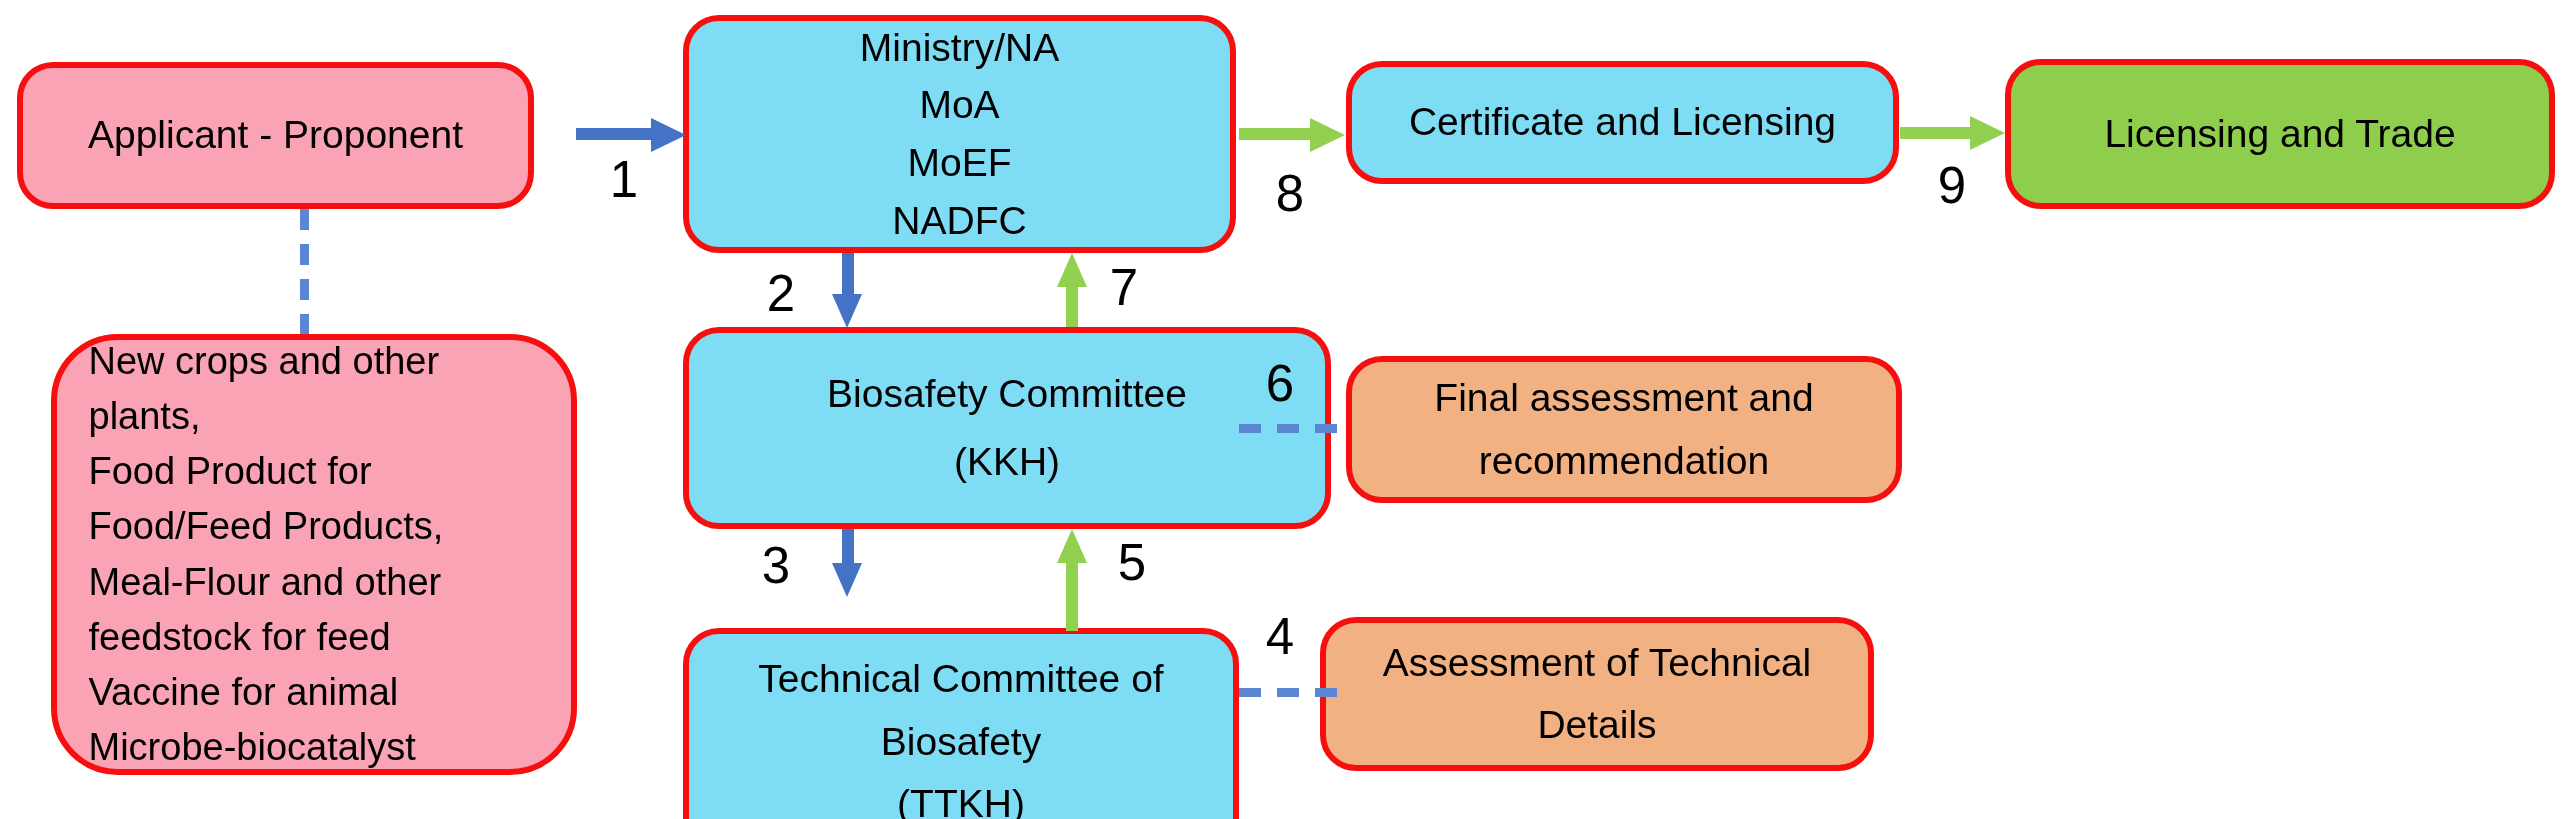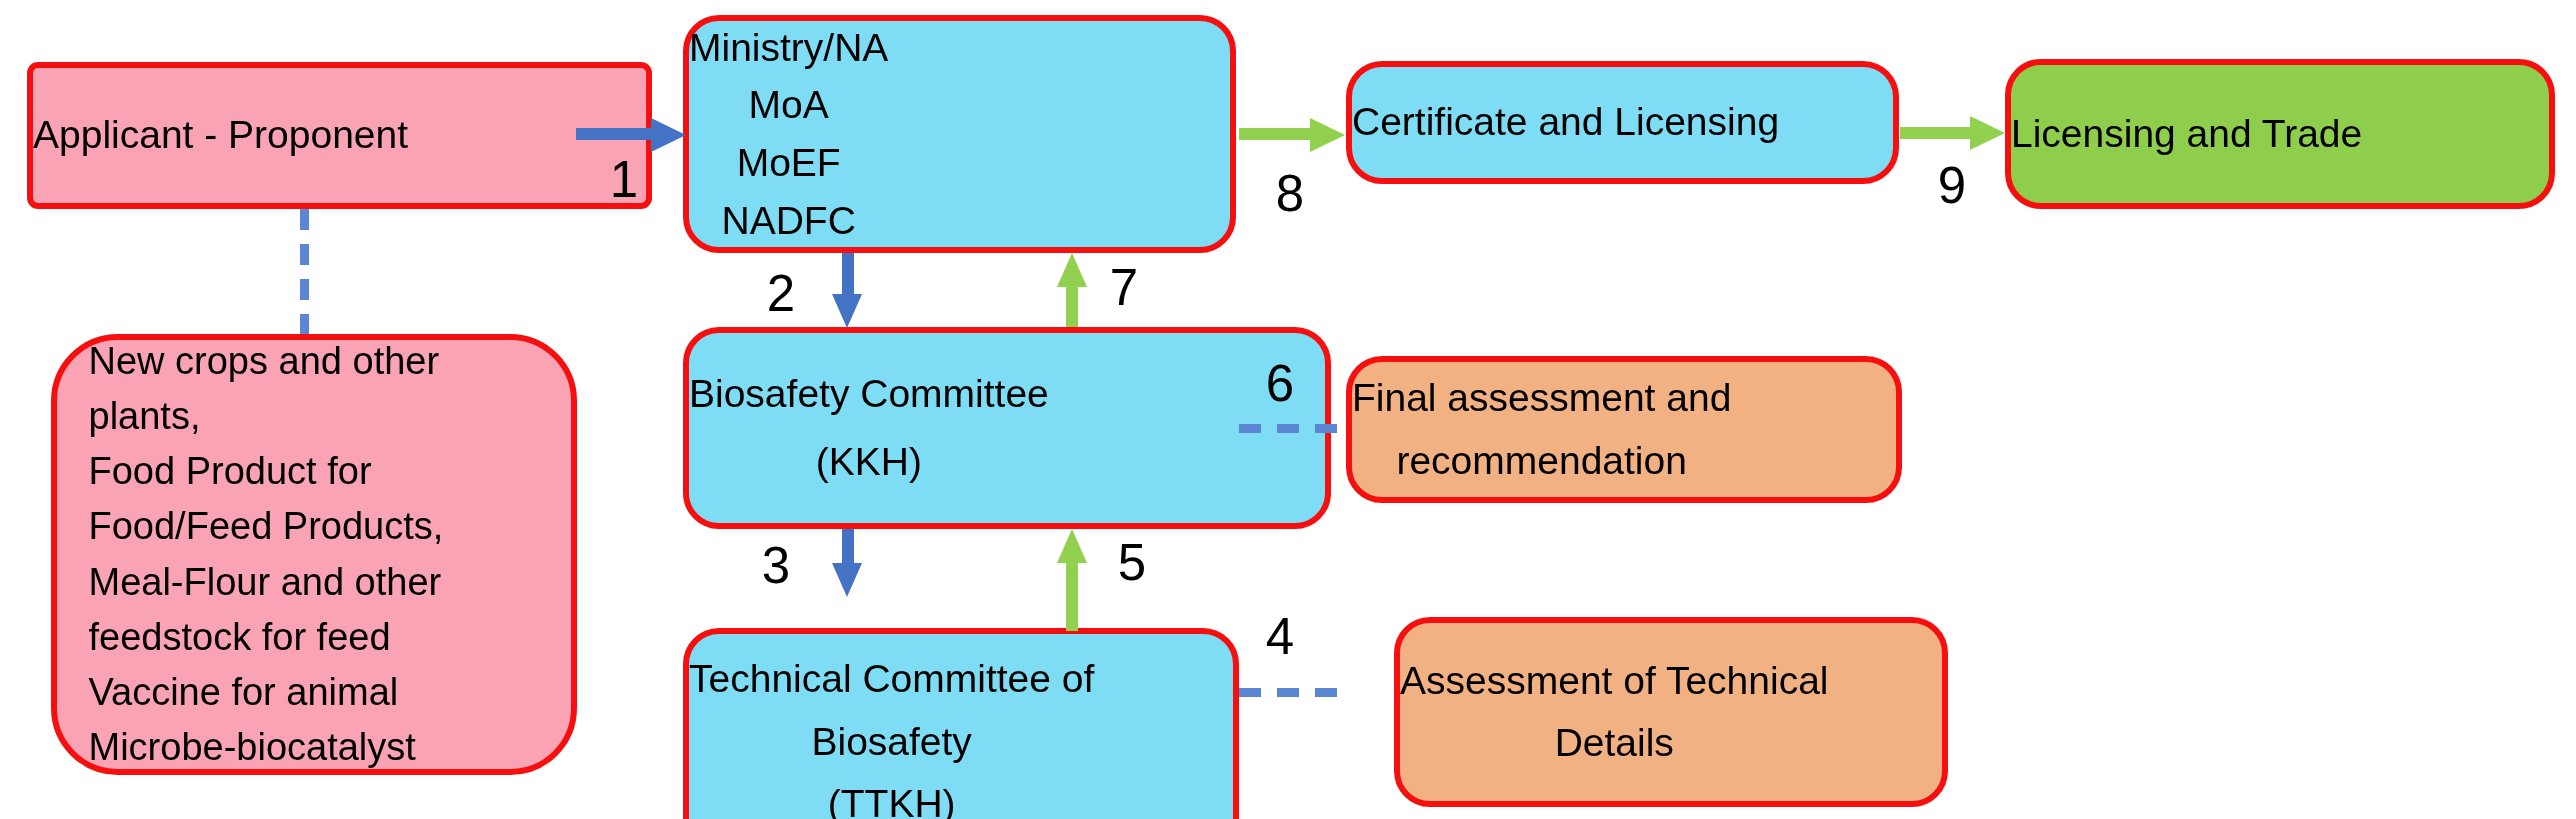--- a/index.html
+++ b/index.html
@@ -22,42 +22,42 @@
     color:#000;
     overflow:hidden;
   }
   .box{
     position:absolute;
     box-sizing:border-box;
     border:6px solid var(--red);
     border-radius:36px;
     display:flex;
     align-items:center;
-    justify-content:flex-start;
+    justify-content:center;
     text-align:center;
     font-size:39px;
     line-height:1.45;
   }
   .box span{white-space:pre-line;}
   .pink{background:var(--pink);}
   .cyan{background:var(--cyan);}
   .orange{background:var(--orange);}
   .greenfill{background:var(--greenbox);}
 
-  #b-applicant{left:27px;top:62px;width:625px;height:147px;border-radius:11px;}
+  #b-applicant{left:17px;top:62px;width:517px;height:147px;}
   #b-scope{left:51px;top:334px;width:526px;height:441px;border-radius:67px;
            text-align:left;font-size:38px;line-height:1.45;padding:12px 6px 12px 31.5px;
            align-items:center;justify-content:flex-start;}
   #b-ministry{left:683px;top:15px;width:553px;height:238px;line-height:1.48;}
   #b-kkh{left:683px;top:327px;width:648px;height:202px;line-height:1.75;}
   #b-ttkh{left:683px;top:628px;width:556px;height:228px;line-height:1.6;}
   #b-cert{left:1346px;top:61px;width:553px;height:123px;}
   #b-plant{left:2005px;top:59px;width:550px;height:150px;}
   #b-final{left:1346px;top:356px;width:556px;height:147px;line-height:1.6;}
-  #b-assess{left:1394px;top:617px;width:554px;height:190px;line-height:1.6;}
+  #b-assess{left:1320px;top:617px;width:554px;height:154px;line-height:1.6;}
 
   .line{position:absolute;}
   .blue-bg{background:var(--blue);}
   .green-bg{background:var(--green);}
   .tri{position:absolute;width:0;height:0;}
   
   #a1-line{left:576px;top:128px;width:78px;height:12px;}
   #a1-head{left:651px;top:118px;border-top:17px solid transparent;border-bottom:17px solid transparent;border-left:35px solid var(--blue);}
   
   #a2-line{left:842px;top:253px;width:12px;height:44px;}

